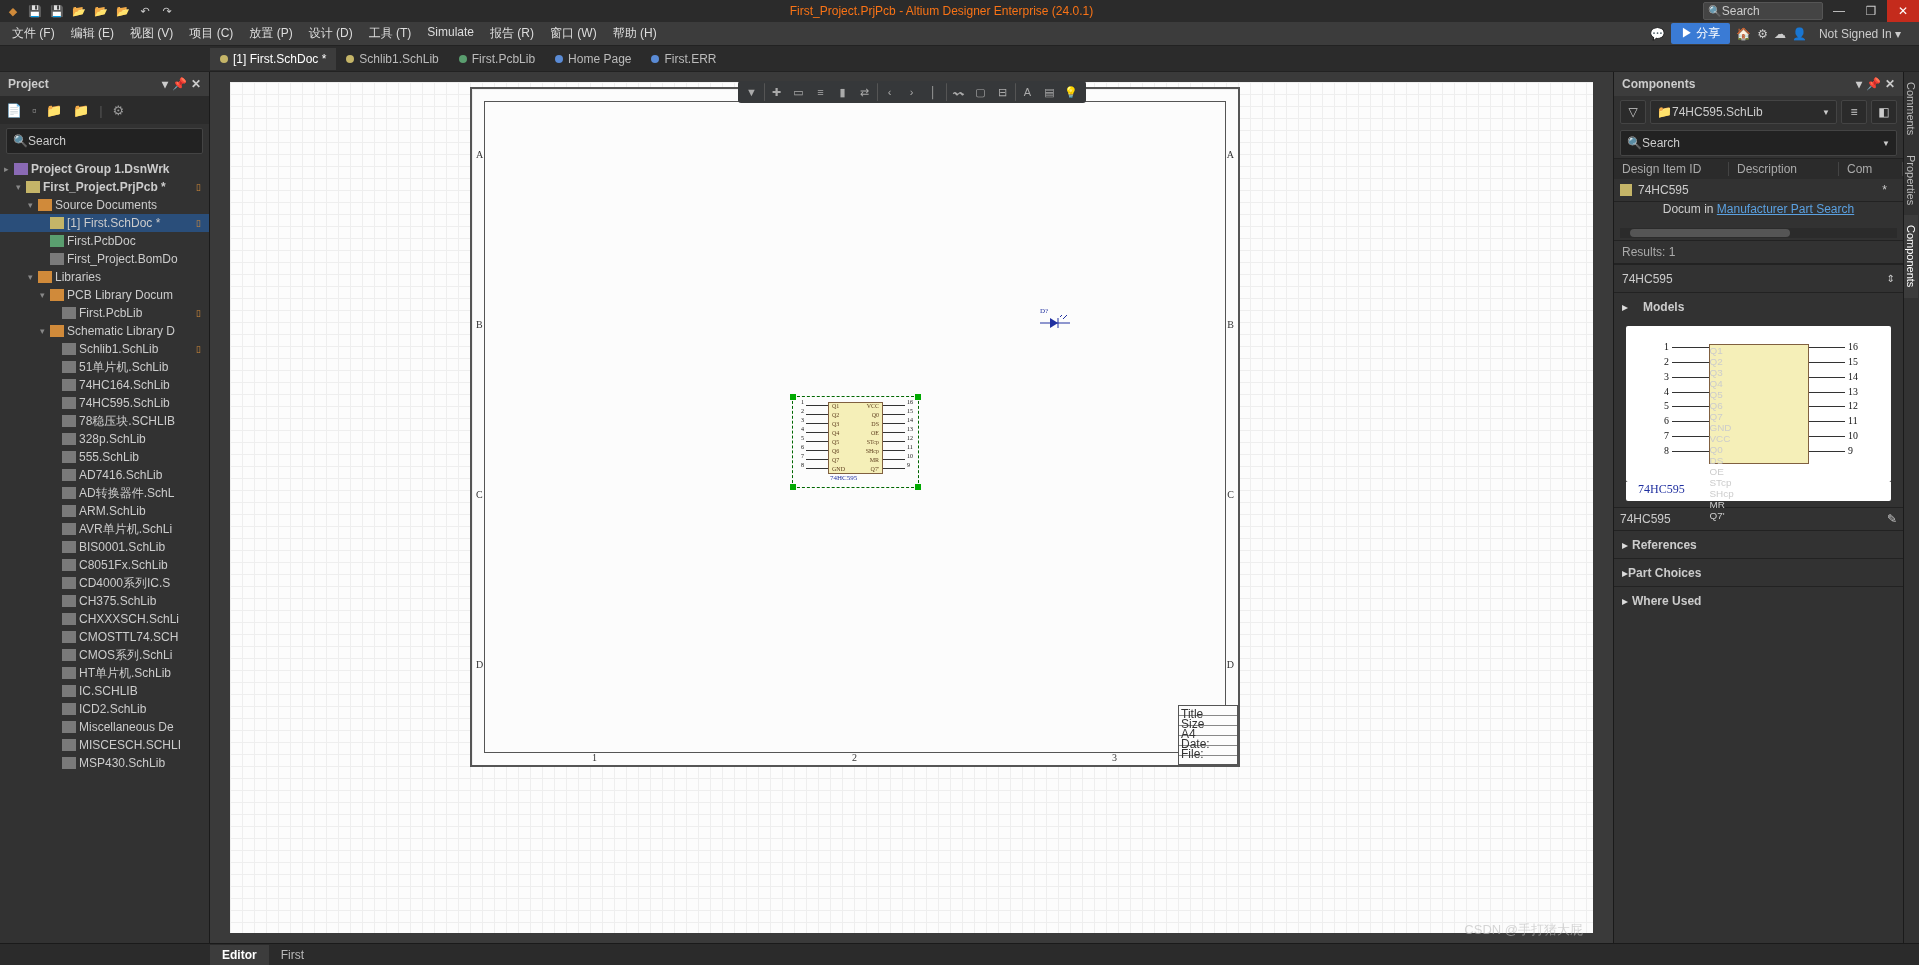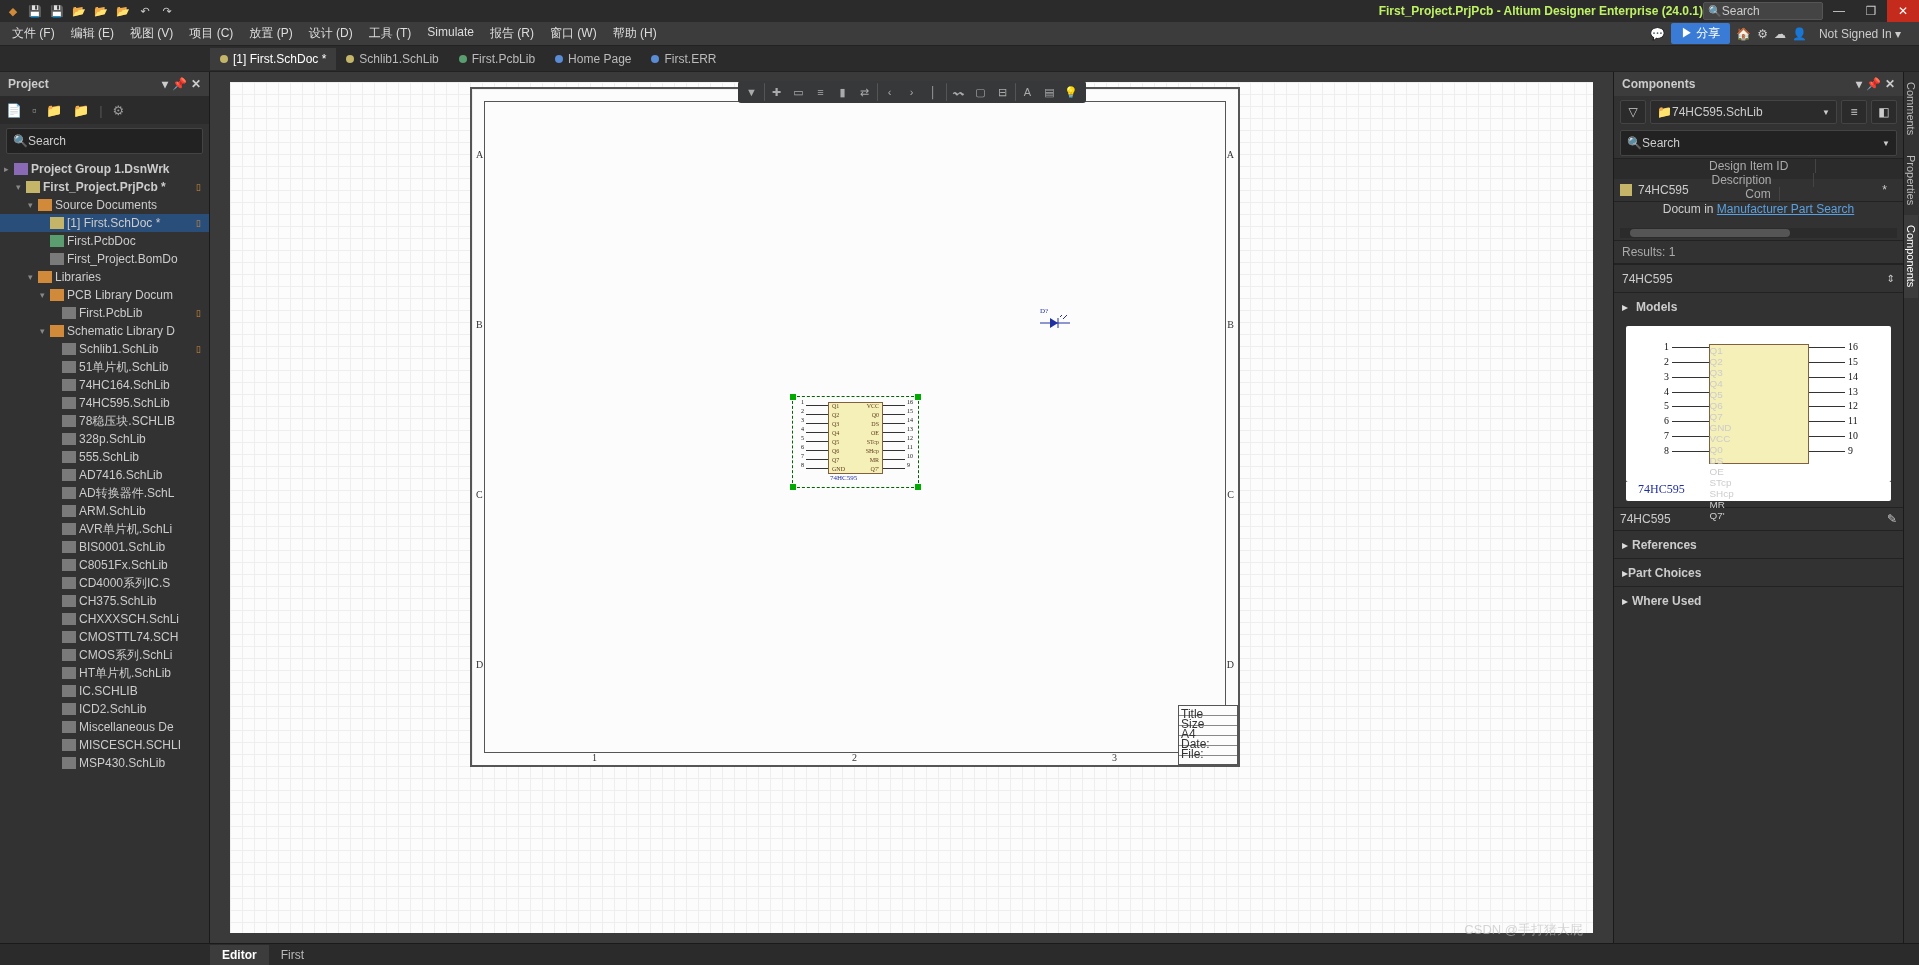--- a/index.html
+++ b/index.html
@@ -1,20 +1,20 @@
 <!DOCTYPE html>
 <html><head>
 <meta charset="utf-8">
 <style>
 * { margin:0; padding:0; box-sizing:border-box; font-family:"Segoe UI",Arial,sans-serif; font-size:12px; color:#ccc; user-select:none; }
 body { background:#2b2b2b; overflow:hidden; width:1919px; height:965px; }
 .titlebar { height:22px; background:#2b2b2b; display:flex; align-items:center; }
 .titlebar .tb-icons { display:flex; gap:8px; padding:0 6px; }
 .titlebar .tb-icons span { width:14px; height:14px; display:flex; align-items:center; justify-content:center; font-size:11px; }
-.titlebar .title { flex:1; text-align:right; color:#bef264;font-weight:bold; }
+.titlebar .title { flex:1; text-align:center; color:#f97316; }
 .titlebar .search-box { background:#444; border:1px solid #555; border-radius:2px; height:18px; width:120px; display:flex; align-items:center; padding:0 4px; font-size:11px; color:#888; }
 .titlebar .win-btns { display:flex; height:22px; }
 .titlebar .win-btn { width:32px; display:flex; align-items:center; justify-content:center; }
 .titlebar .win-close { background:#c42b1c; color:#fff; }
 .menubar { height:24px; background:#3c3c3c; border-bottom:1px solid #222; display:flex; align-items:center; padding:0 4px; }
 .menubar .menu-item { padding:2px 8px; color:#ddd; cursor:pointer; }
 .menubar .spacer { flex:1; }
 .menubar .right-icons { display:flex; align-items:center; gap:6px; padding-right:8px; }
 .menubar .share-btn { background:#3a7bd5; color:#fff; padding:2px 10px; border-radius:2px; }
 .menubar .signin { color:#ccc; padding:0 6px; }
@@ -62,21 +62,21 @@
 .title-block div { border-bottom:1px solid #888; padding:1px 2px; color:#333; height:10px; }
 .right-rail { width:16px; background:#323232; border-left:1px solid #1a1a1a; display:flex; flex-direction:column; }
 .rail-tab { writing-mode:vertical-rl; padding:10px 1px; text-align:center; color:#bbb; cursor:pointer; font-size:11px; }
 .rail-tab.active { background:#3c3c3c; color:#fff; }
 .panel-right { width:290px; background:#323232; border-left:1px solid #1a1a1a; display:flex; flex-direction:column; }
 .pr-row { display:flex; align-items:center; padding:4px 6px; gap:4px; }
 .pr-filter-btn { width:26px; height:24px; background:#2b2b2b; border:1px solid #444; display:flex; align-items:center; justify-content:center; border-radius:2px; }
 .pr-libsel { flex:1; height:24px; background:#2b2b2b; border:1px solid #444; border-radius:2px; display:flex; align-items:center; padding:0 6px; }
 .pr-libsel .dd { margin-left:auto; font-size:8px; }
 .comp-table { border-top:1px solid #222; border-bottom:1px solid #222; }
-.comp-table .th { display:flex; background:#2b2b2b; height:20px; align-items:center;flex-direction:column; }
+.comp-table .th { display:flex; background:#2b2b2b; height:20px; align-items:center; }
 .comp-table .th div { padding:0 8px; border-right:1px solid #444; color:#aaa; }
 .comp-table .tr { display:flex; height:22px; align-items:center; padding:0 6px; }
 .comp-table .tr .ic-c { width:12px; height:12px; background:#c5b568; margin-right:6px; }
 .need-more { text-align:center; padding:14px 0 6px; color:#ccc; }
 .mps-link { color:#5aa0e0; text-decoration:underline; cursor:pointer; }
 .hscroll { height:10px; background:#2b2b2b; position:relative; margin:2px 6px; }
 .hscroll .thumb { position:absolute; left:10px; top:1px; height:8px; width:160px; background:#555; border-radius:4px; }
 .results { padding:4px 8px; color:#aaa; border-top:1px solid #222; border-bottom:1px solid #222; }
 .section-hdr { height:28px; display:flex; align-items:center; padding:0 8px; color:#ddd; border-top:1px solid #222; }
 .section-hdr .exp { margin-left:auto; font-size:10px; }
@@ -541,21 +541,21 @@
     </div>
     <div style="text-align:center;padding-bottom:10px"><span>Docum in </span><span class="mps-link">Manufacturer Part Search</span></div>
     <div class="hscroll">
         <div class="thumb"></div>
       </div>
     <div class="results">Results: 1</div>
     <div class="section-hdr">
         <span>74HC595</span>
         <span class="exp">⇕</span>
       </div>
-    <div class="section-hdr">▸ <span style="font-weight:bold;margin-left:8px">Models</span></div>
+    <div class="section-hdr">▸ <span style="font-weight:bold;margin-left:15px">Models</span></div>
     <div class="model-preview">
       <div style="position:relative;display:flex;align-items:center">
         <div id="mp-left" style="position:relative;width:50px;height:120px">
             <div style="position:absolute;right:0;top:3px;height:1px;width:36.3px;background:#333"></div>
             <div style="position:absolute;right:39.599999999999994px;top:-3px;font-size:9.899999999999999px;color:#111;font-family:serif">1</div>
             <div style="position:absolute;right:0;top:17.85px;height:1px;width:36.3px;background:#333"></div>
             <div style="position:absolute;right:39.599999999999994px;top:11.850000000000001px;font-size:9.899999999999999px;color:#111;font-family:serif">2</div>
             <div style="position:absolute;right:0;top:32.7px;height:1px;width:36.3px;background:#333"></div>
             <div style="position:absolute;right:39.599999999999994px;top:26.700000000000003px;font-size:9.899999999999999px;color:#111;font-family:serif">3</div>
             <div style="position:absolute;right:0;top:47.55px;height:1px;width:36.3px;background:#333"></div>

